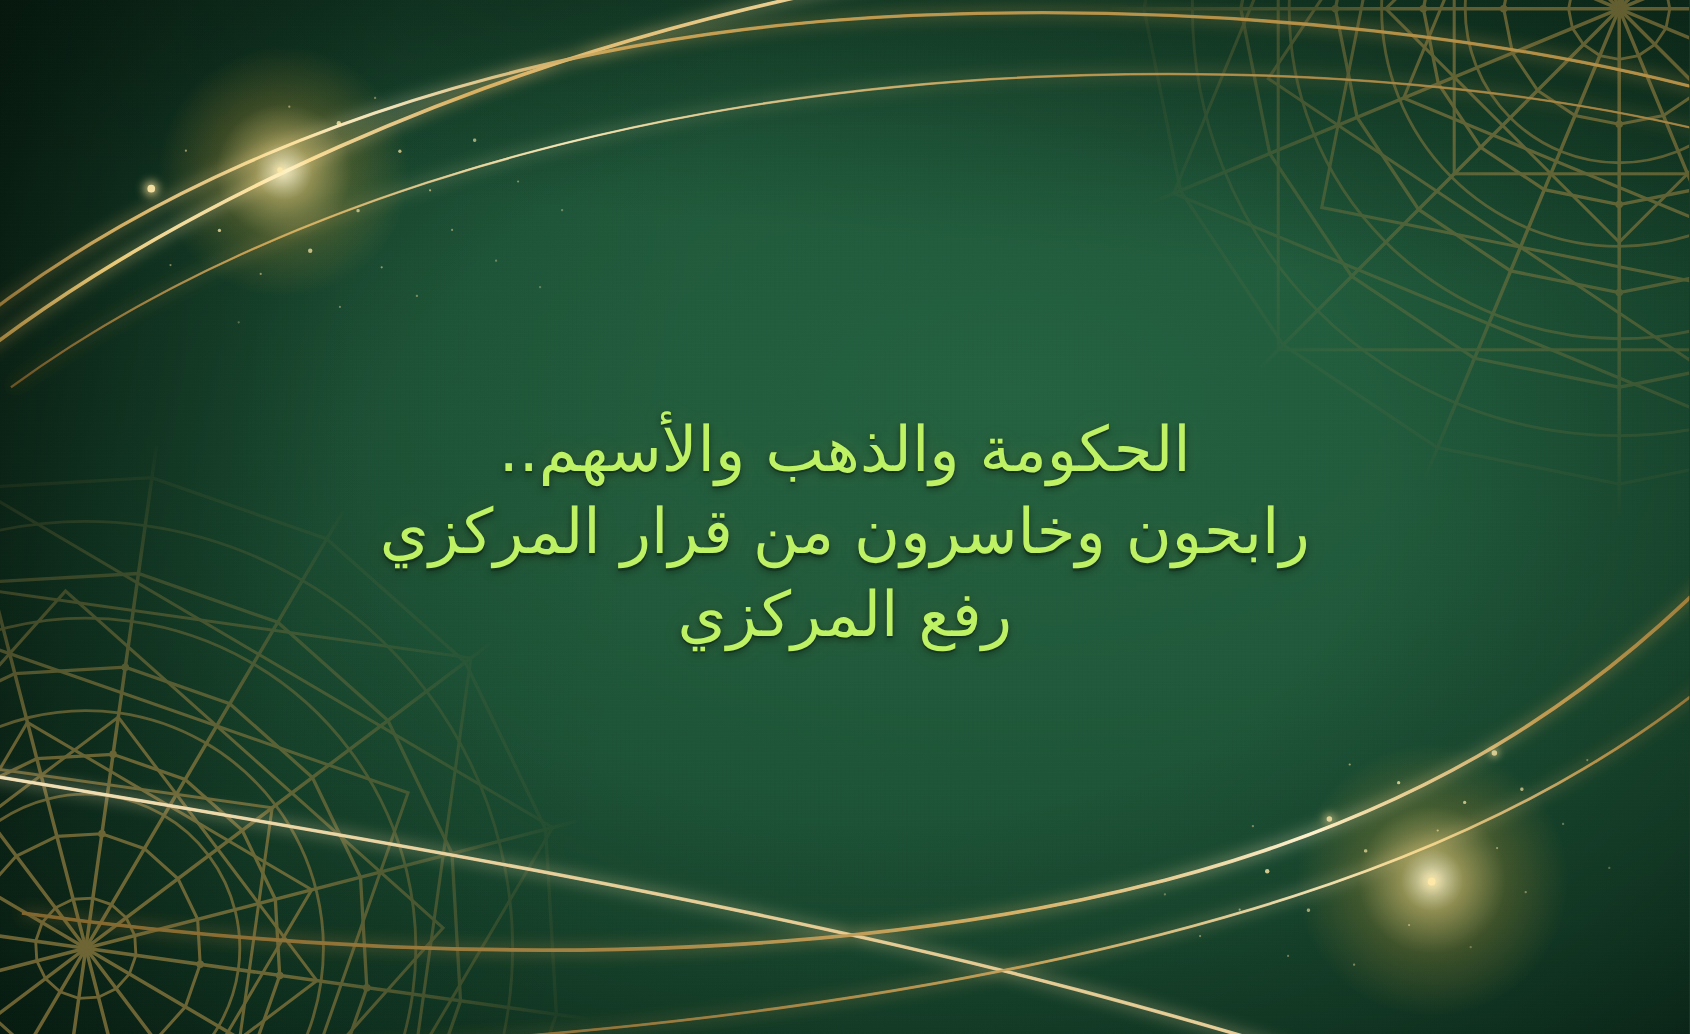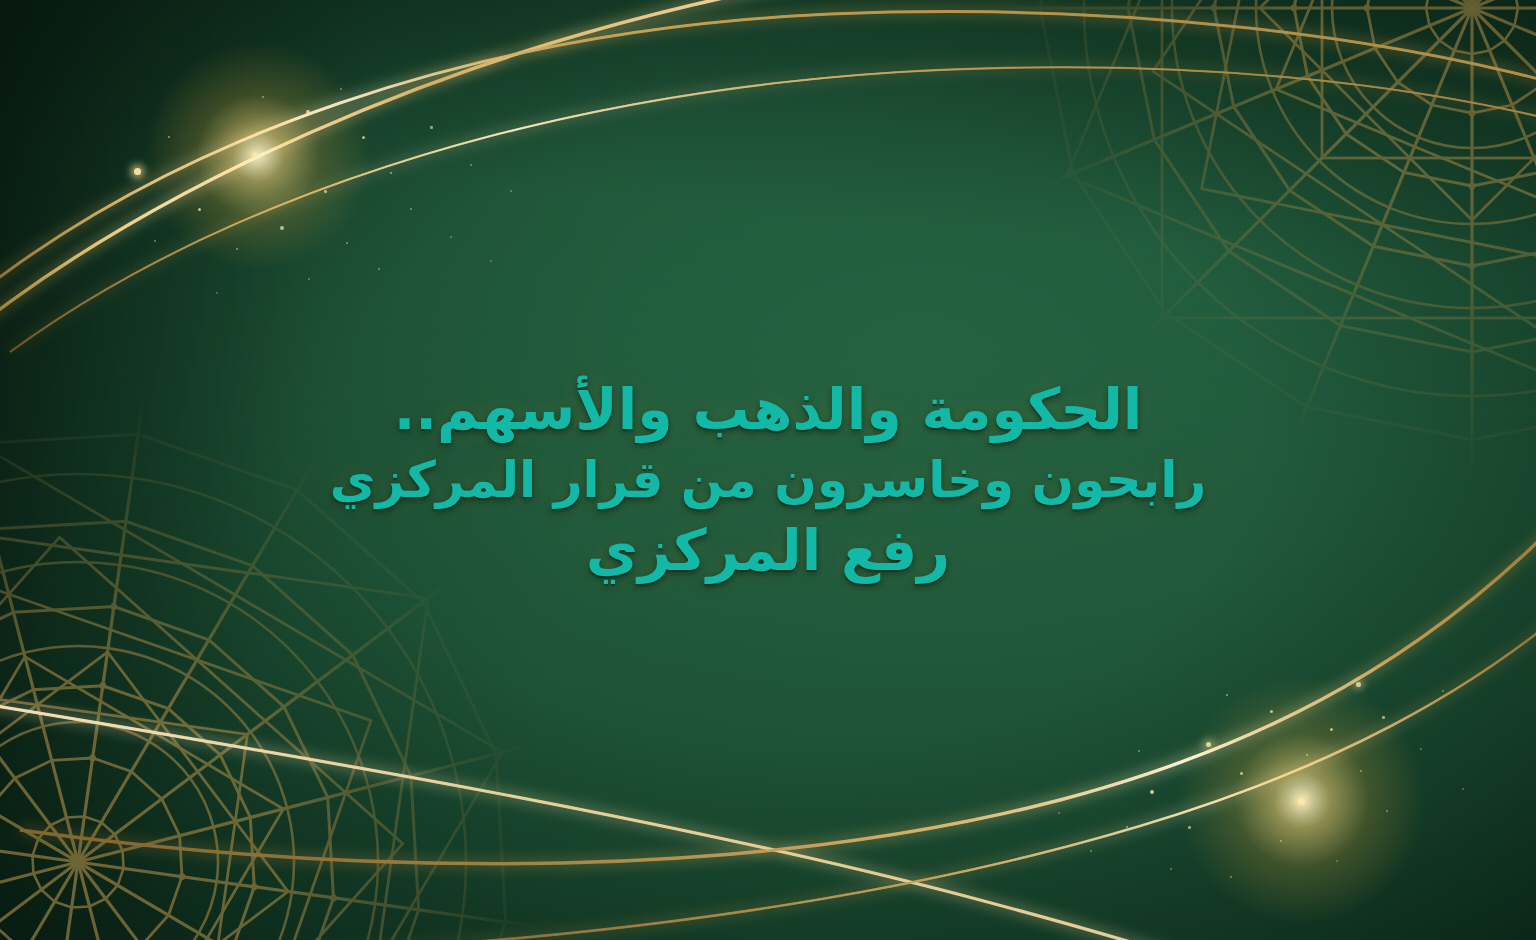--- a/index.html
+++ b/index.html
@@ -89,32 +89,32 @@
     position:absolute;
     left:0; right:0;
     top:372px;
     text-align:center;
     direction:rtl;
     z-index:8;
     padding:0 40px;
   }
   .hl-line{
     display:block;
-    color:#14b8a6;
-    font-weight:700;
+    color:#bef264;
+    font-weight:400;
     font-size:57px;
     line-height:1.32;
     letter-spacing:0px;
     white-space:nowrap;
     text-shadow:
       0 2px 0 rgba(16,44,26,.55),
       0 3px 7px rgba(6,24,13,.55),
       0 0 22px rgba(241,194,47,.14);
   }
-  .hl-line.l2{ font-size:50px; }
+  .hl-line.l2{ font-size:57px; }
   .hl-line.l3{ font-size:57px; }
 </style>
 </head>
 <body>
 
 <div class="stage">
 
   <div class="bg-base"></div>
   <div class="bg-vignette"></div>
   <div class="bg-dark-left"></div>

